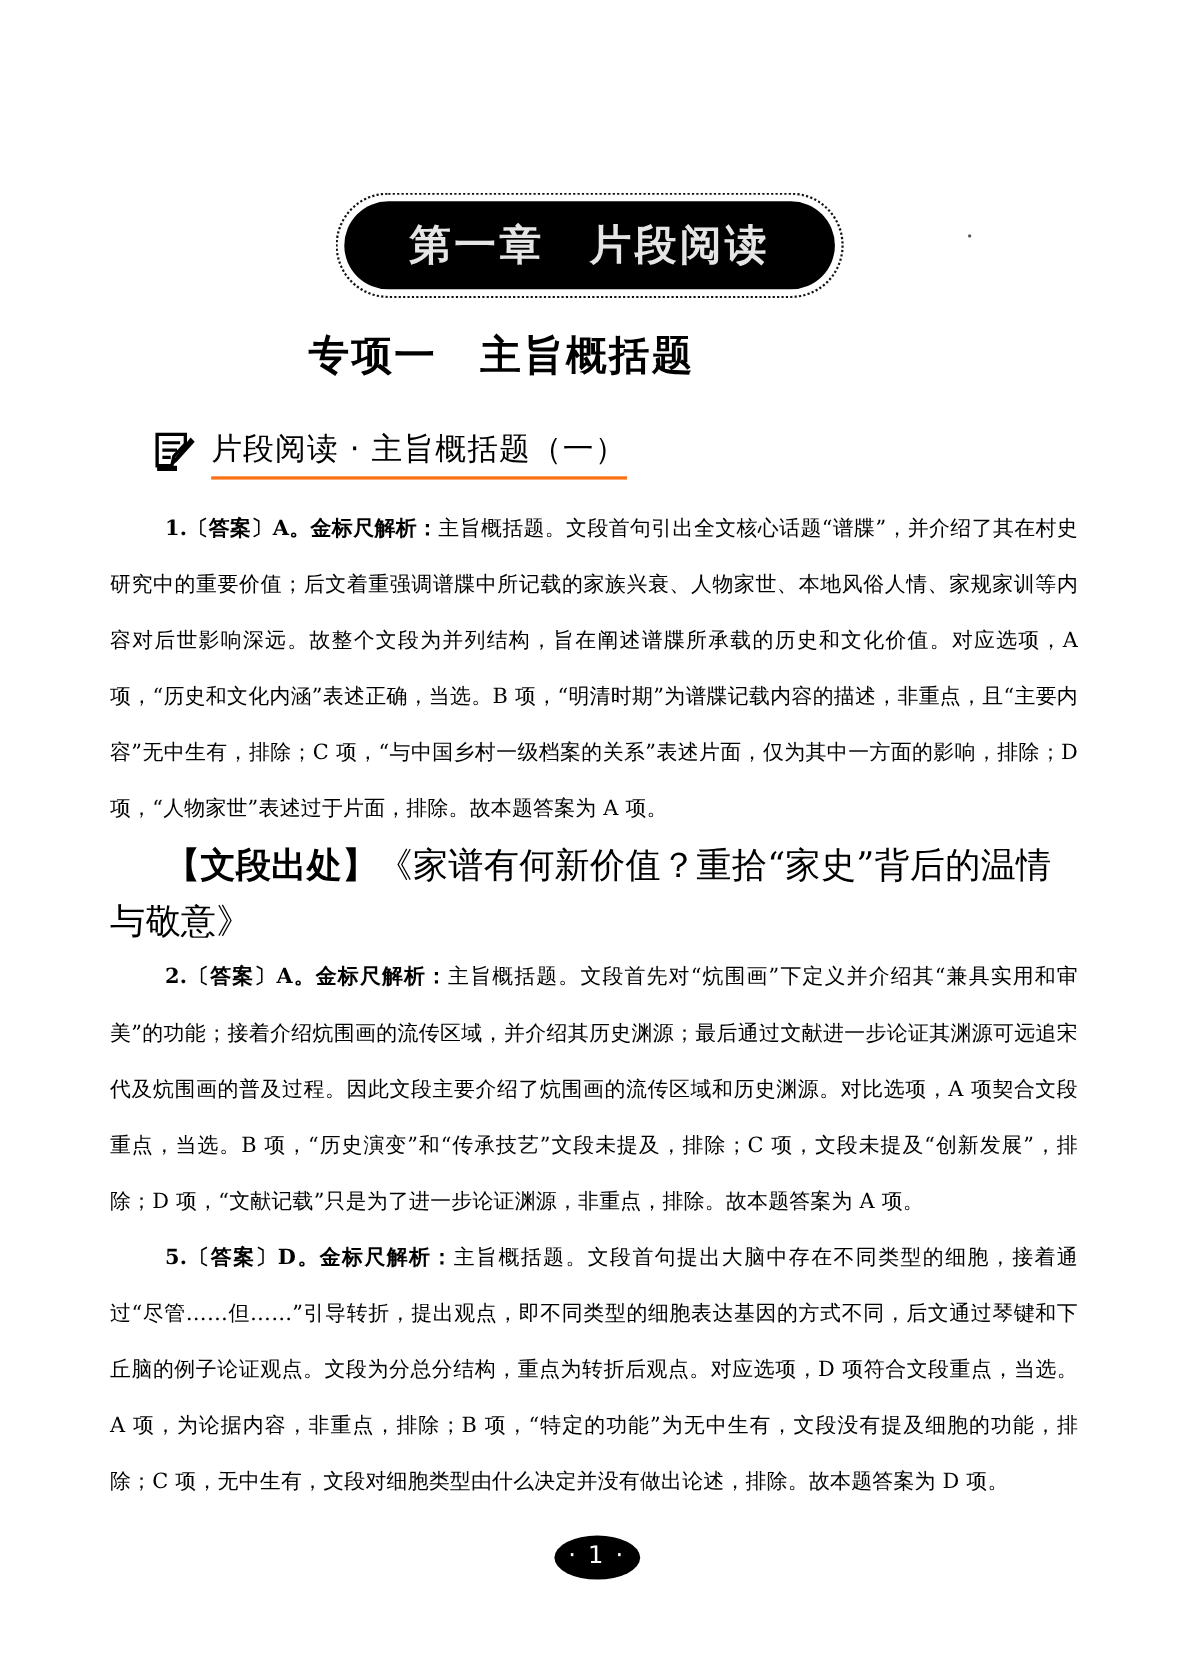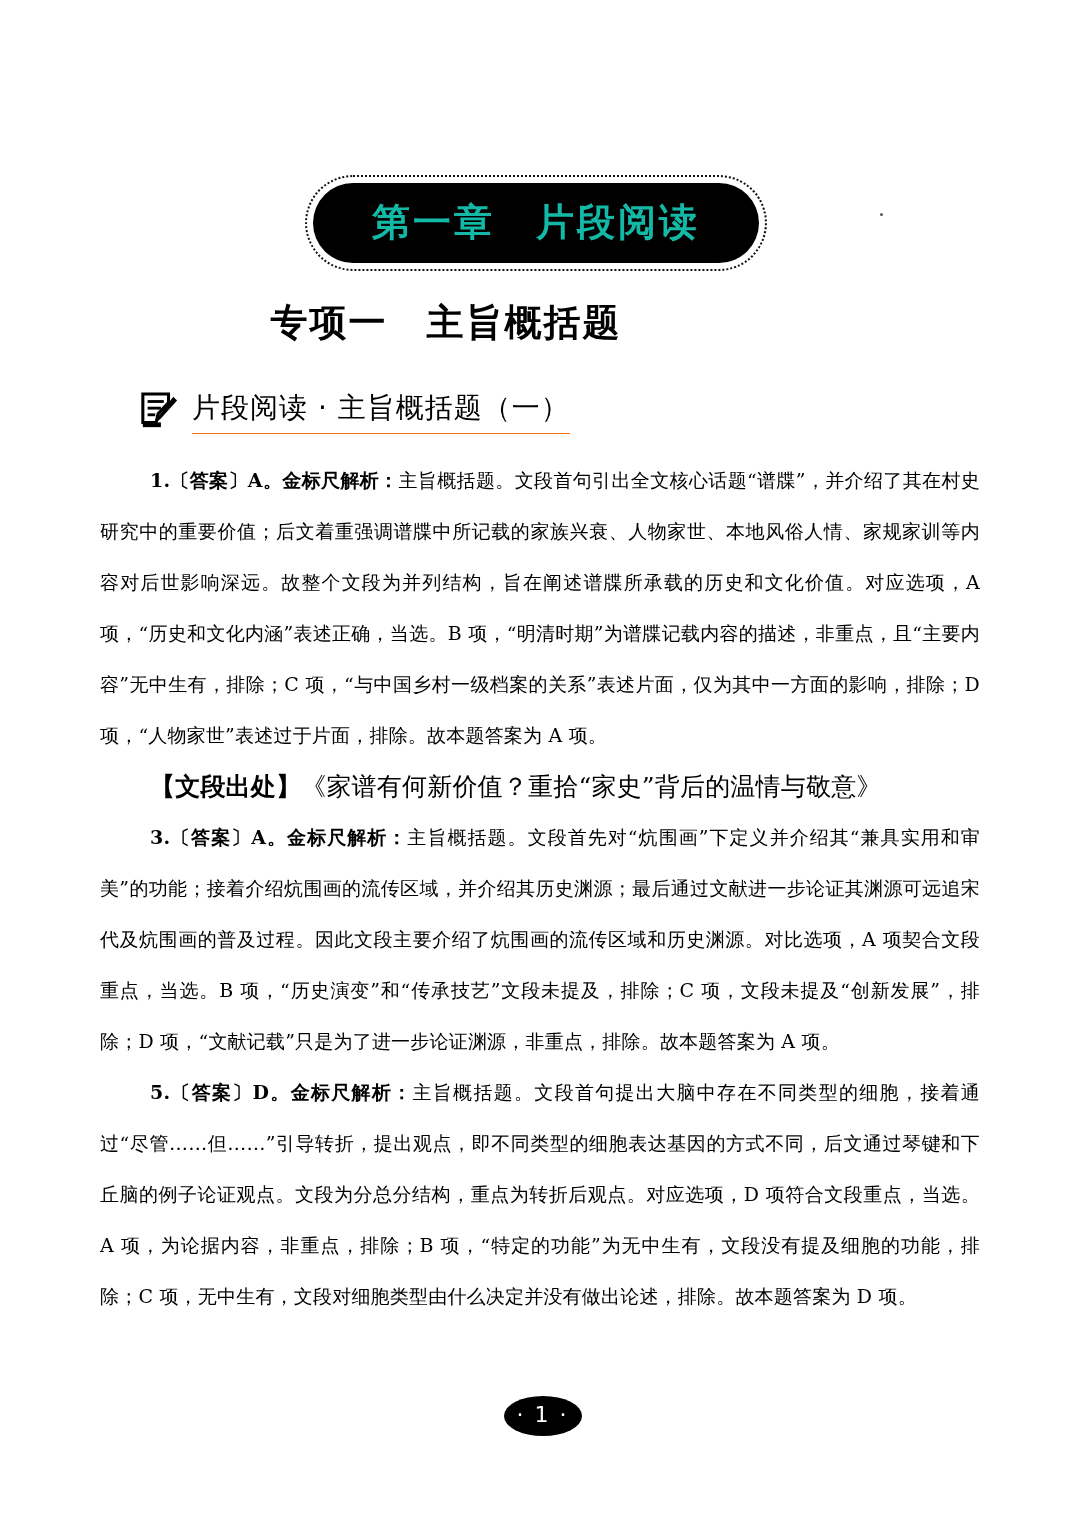--- a/index.html
+++ b/index.html
@@ -44,21 +44,21 @@
     top: 8px;
     right: 8px;
     bottom: 8px;
     background: #000000;
     border-radius: 40px;
     display: flex;
     align-items: center;
     justify-content: center;
   }
   .chapter-pill-text {
-    color: #14b8a6;
+    color: #e5e5e5;
     font-family: "DejaVu Serif", "Liberation Serif", serif;
     font-weight: bold;
     font-size: 38px;
     letter-spacing: 3px;
     white-space: pre;
     line-height: 1;
     padding-bottom: 3px;
   }
   .speck {
     position: absolute;
@@ -66,21 +66,21 @@
     top: 213px;
     width: 3px;
     height: 3px;
     background: #555;
     border-radius: 50%;
   }
 
   
   .section-title {
     position: absolute;
-    left: 0;
+    left: 10px;
     top: 298px;
     width: 892px;
     text-align: center;
     font-family: "DejaVu Sans", "Liberation Sans", sans-serif;
     font-weight: bold;
     font-size: 37px;
     letter-spacing: 2px;
     white-space: pre;
   }
 
@@ -98,21 +98,21 @@
     flex: 0 0 auto;
     margin-right: 14px;
     display: block;
   }
   .subsection-label {
     font-family: "DejaVu Sans", "Liberation Sans", sans-serif;
     font-size: 28px;
     letter-spacing: 1px;
     white-space: pre;
     padding-bottom: 4px;
-    border-bottom: 1px solid #f97316;
+    border-bottom: 3px solid #f97316;
     line-height: 1.45;
   }
 
   
   .body-block {
     position: absolute;
     left: 100px;
     top: 455px;
     width: 880px;
   }
@@ -124,21 +124,21 @@
     text-justify: inter-character;
     text-indent: 50px;
     margin: 0;
     letter-spacing: 0.2px;
   }
   .para .lead {
     font-weight: bold;
   }
   .source-para {
     font-family: "DejaVu Serif", "Liberation Serif", serif;
-    font-size: 25px;
+    font-size: 32px;
     line-height: 51px;
     text-indent: 50px;
     margin: 0;
     letter-spacing: 0.2px;
   }
   .source-para .lead {
     font-weight: bold;
   }
 
   
@@ -190,21 +190,21 @@
       <path d="M35 6 L39 10 L22 29 L17 33 L19 27 Z" fill="#000"></path>
     </svg>
     <span class="subsection-label">片段阅读 · 主旨概括题（一）</span>
   </div>
 
   <div class="body-block">
 
     <p class="para"><span class="lead">1.〔答案〕A。金标尺解析：</span><span>主旨概括题。文段首句引出全文核心话题“谱牒”，并介绍了其在村史研究中的重要价值；后文着重强调谱牒中所记载的家族兴衰、人物家世、本地风俗人情、家规家训等内容对后世影响深远。故整个文段为并列结构，旨在阐述谱牒所承载的历史和文化价值。对应选项，A 项，“历史和文化内涵”表述正确，当选。B 项，“明清时期”为谱牒记载内容的描述，非重点，且“主要内容”无中生有，排除；C 项，“与中国乡村一级档案的关系”表述片面，仅为其中一方面的影响，排除；D 项，“人物家世”表述过于片面，排除。故本题答案为 A 项。</span></p>
     <p class="source-para"><span class="lead">【文段出处】</span><span>《家谱有何新价值？重拾“家史”背后的温情与敬意》</span></p>
 
-    <p class="para"><span class="lead">3.〔答案〕A。金标尺解析：</span><span>主旨概括题。文段首先对“炕围画”下定义并介绍其“兼具实用和审美”的功能；接着介绍炕围画的流传区域，并介绍其历史渊源；最后通过文献进一步论证其渊源可远追宋代及炕围画的普及过程。因此文段主要介绍了炕围画的流传区域和历史渊源。对比选项，A 项契合文段重点，当选。B 项，“历史演变”和“传承技艺”文段未提及，排除；C 项，文段未提及“创新发展”，排除；D 项，“文献记载”只是为了进一步论证渊源，非重点，排除。故本题答案为 A 项。</span></p>
+    <p class="para"><span class="lead">2.〔答案〕A。金标尺解析：</span><span>主旨概括题。文段首先对“炕围画”下定义并介绍其“兼具实用和审美”的功能；接着介绍炕围画的流传区域，并介绍其历史渊源；最后通过文献进一步论证其渊源可远追宋代及炕围画的普及过程。因此文段主要介绍了炕围画的流传区域和历史渊源。对比选项，A 项契合文段重点，当选。B 项，“历史演变”和“传承技艺”文段未提及，排除；C 项，文段未提及“创新发展”，排除；D 项，“文献记载”只是为了进一步论证渊源，非重点，排除。故本题答案为 A 项。</span></p>
 
     <p class="para"><span class="lead">5.〔答案〕D。金标尺解析：</span><span>主旨概括题。文段首句提出大脑中存在不同类型的细胞，接着通过“尽管……但……”引导转折，提出观点，即不同类型的细胞表达基因的方式不同，后文通过琴键和下丘脑的例子论证观点。文段为分总分结构，重点为转折后观点。对应选项，D 项符合文段重点，当选。A 项，为论据内容，非重点，排除；B 项，“特定的功能”为无中生有，文段没有提及细胞的功能，排除；C 项，无中生有，文段对细胞类型由什么决定并没有做出论述，排除。故本题答案为 D 项。</span></p>
 
   </div>
 
   <div class="page-number">
     <span class="page-number-text">· 1 ·</span>
   </div>
 
 </div>

